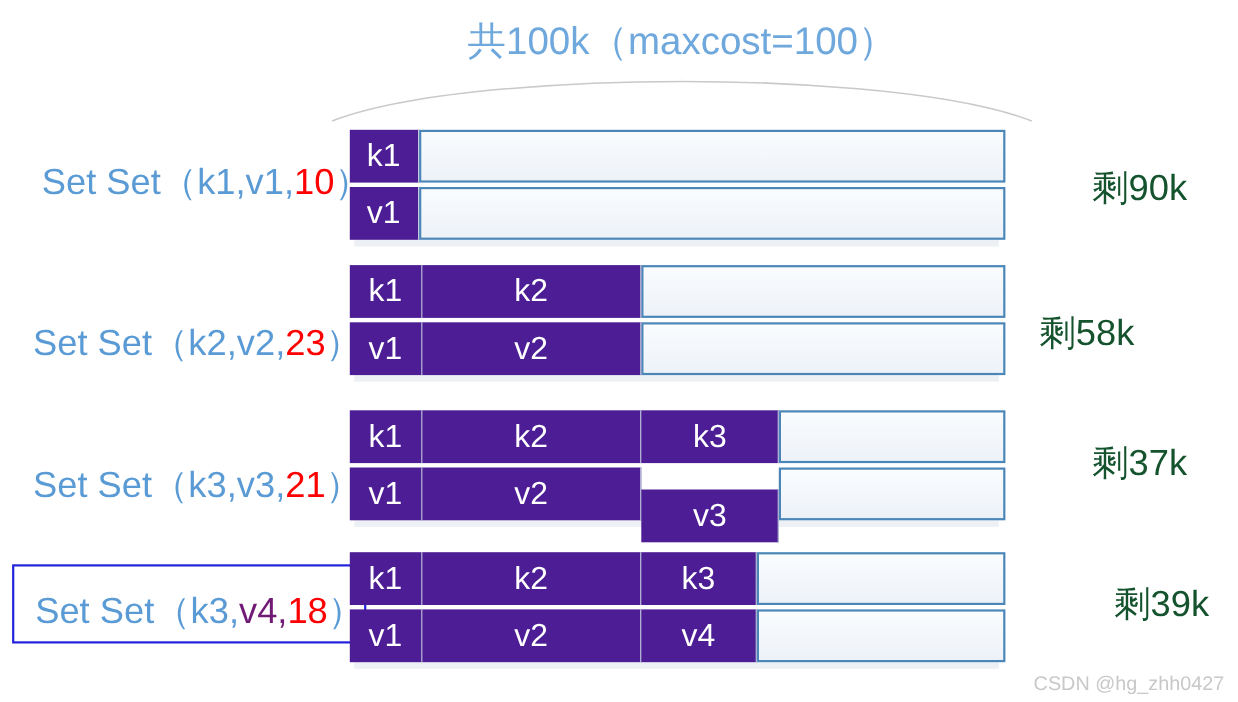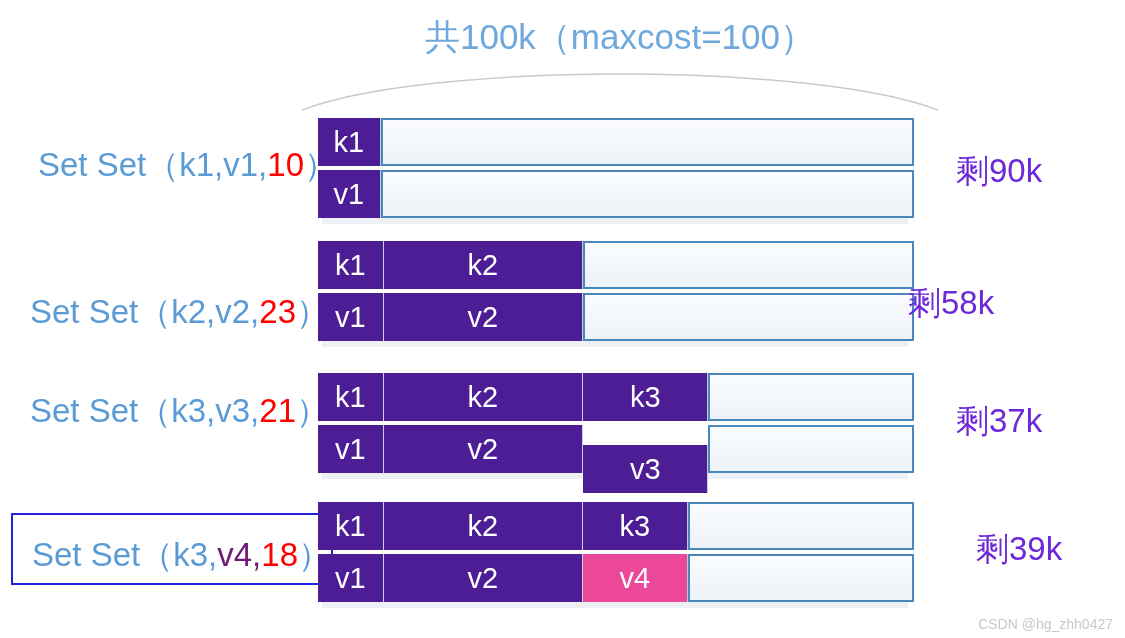--- a/index.html
+++ b/index.html
@@ -42,23 +42,24 @@
     color: #5B9BD5;
     white-space: nowrap;
     line-height: 1;
   }
   .set-label .num { color: #FF0000; }
   .set-label .vgreen { color: #701a75; }
 
   .remain-label {
     position: absolute;
     font-size: 33px;
-    color: #6d28d9;
+    color: #14532d;
     white-space: nowrap;
     line-height: 1;
+    margin-left: 37px;
   }
   .bar-outline {
     position: absolute;
     box-sizing: border-box;
     border: 2px solid #4A86B8;
     background: linear-gradient(to bottom, #FAFCFE 0%, #EDF2F8 100%);
     height: 48px;
     top: 0;
   }
   .seg {
@@ -67,21 +68,21 @@
     height: 48px;
     top: 0;
     background: #4c1d95;
     border-right: 1px solid #C6D5E4;
     color: #ffffff;
     font-size: 29px;
     line-height: 48px;
     text-align: center;
     overflow: hidden;
   }
-  .seg.green { background: #ec4899; }
+  .seg.green { background: #4c1d95; }
   .seg.last { border-right: 1px solid #BFCEDD; }
 
   .row-shadow {
     position: absolute;
     background: rgba(190,205,220,0.28);
     height: 6px;
   }
 
   
   #highlight-box {
@@ -89,21 +90,21 @@
     box-sizing: border-box;
     border: 2px solid #2222DD;
     background: transparent;
   }
 
   
   #watermark {
     position: absolute;
     right: 12px;
     bottom: 6px;
-    font-size: 14px;
+    font-size: 18px;
     color: #C8C8C8;
     white-space: nowrap;
   }
 </style>
 </head>
 <body>
 
 <div id="title">共100k（maxcost=100）</div>
 
 <div id="brace-wrap">
@@ -124,21 +125,21 @@
     <div class="row-shadow" style="left: 322px; top: 341px; width: 586px;"></div>
     <div class="set-label" style="left: 30px; top: 295px;"><span>Set Set（</span><span>k2,</span><span>v2,</span><span class="num">23</span><span>）</span></div>
     <div class="bar-outline" style="left: 583.22px; top: 241px; width: 330.78px;"></div>
     <div class="seg" style="left: 318px; top: 241px; width: 65.56px;">k1</div>
     <div class="seg last" style="left: 383.56px; top: 241px; width: 199.66px;">k2</div>
     <div class="bar-outline" style="left: 583.22px; top: 293px; width: 330.78px;"></div>
     <div class="seg" style="left: 318px; top: 293px; width: 65.56px;">v1</div>
     <div class="seg last" style="left: 383.56px; top: 293px; width: 199.66px;">v2</div>
     <div class="remain-label" style="left: 908px; top: 286px;">剩58k</div>
     <div class="row-shadow" style="left: 322px; top: 473px; width: 586px;"></div>
-    <div class="set-label" style="left: 30px; top: 394px;"><span>Set Set（</span><span>k3,</span><span>v3,</span><span class="num">21</span><span>）</span></div>
+    <div class="set-label" style="left: 30px; top: 424px;"><span>Set Set（</span><span>k3,</span><span>v3,</span><span class="num">21</span><span>）</span></div>
     <div class="bar-outline" style="left: 708.38px; top: 373px; width: 205.62px;"></div>
     <div class="seg" style="left: 318px; top: 373px; width: 65.56px;">k1</div>
     <div class="seg" style="left: 383.56px; top: 373px; width: 199.66px;">k2</div>
     <div class="seg last" style="left: 583.22px; top: 373px; width: 125.16px;">k3</div>
     <div class="bar-outline" style="left: 708.38px; top: 425px; width: 205.62px;"></div>
     <div class="seg" style="left: 318px; top: 425px; width: 65.56px;">v1</div>
     <div class="seg" style="left: 383.56px; top: 425px; width: 199.66px;">v2</div>
     <div class="seg last" style="left: 583.22px; top: 445px; width: 125.16px;">v3</div>
     <div class="remain-label" style="left: 956px; top: 404px; text-align: right;">剩37k</div>
     <div class="row-shadow" style="left: 322px; top: 602px; width: 586px;"></div>

